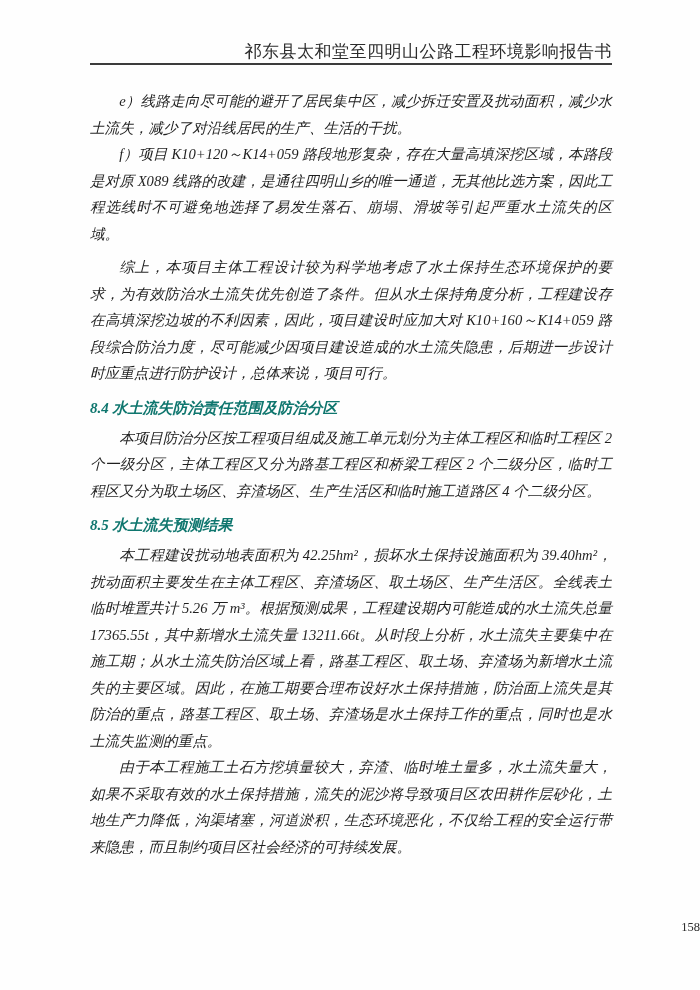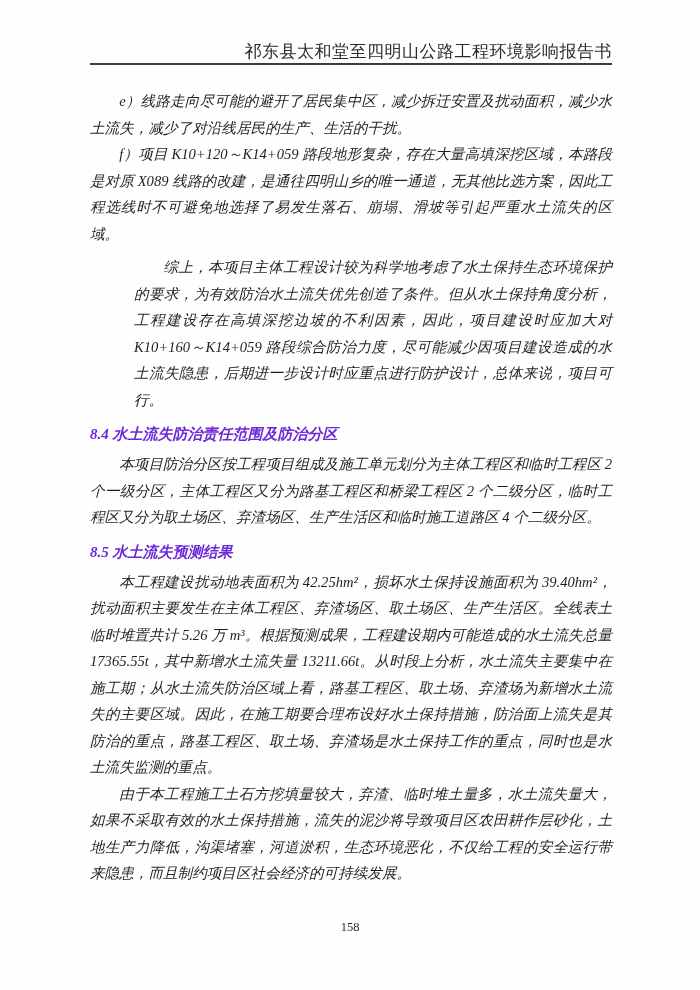--- a/index.html
+++ b/index.html
@@ -51,37 +51,36 @@
     text-justify: inter-ideograph;
     color: #1f1f1f;
     font-style: italic;
   }
   .para {
     margin: 0;
     text-indent: 2em;
   }
   .para.gap-above {
     margin-top: 7px;
-    margin-left: 44px;
   }
   .sec-heading {
     margin: 9px 0 4px 0;
     font-size: 15px;
     font-weight: bold;
     line-height: 25px;
     text-indent: 0;
     text-align: left;
-    color: #6d28d9;
+    color: #0f766e;
   }
   .footer-band {
     position: absolute;
     top: 920px;
     left: 0;
     width: 700px;
-    text-align: center;
+    text-align: right;
     font-size: 12.5px;
     color: #2b2b2b;
   }
 </style>
 </head>
 <body>
 
 <div class="page">
 
   <div class="header-band">

